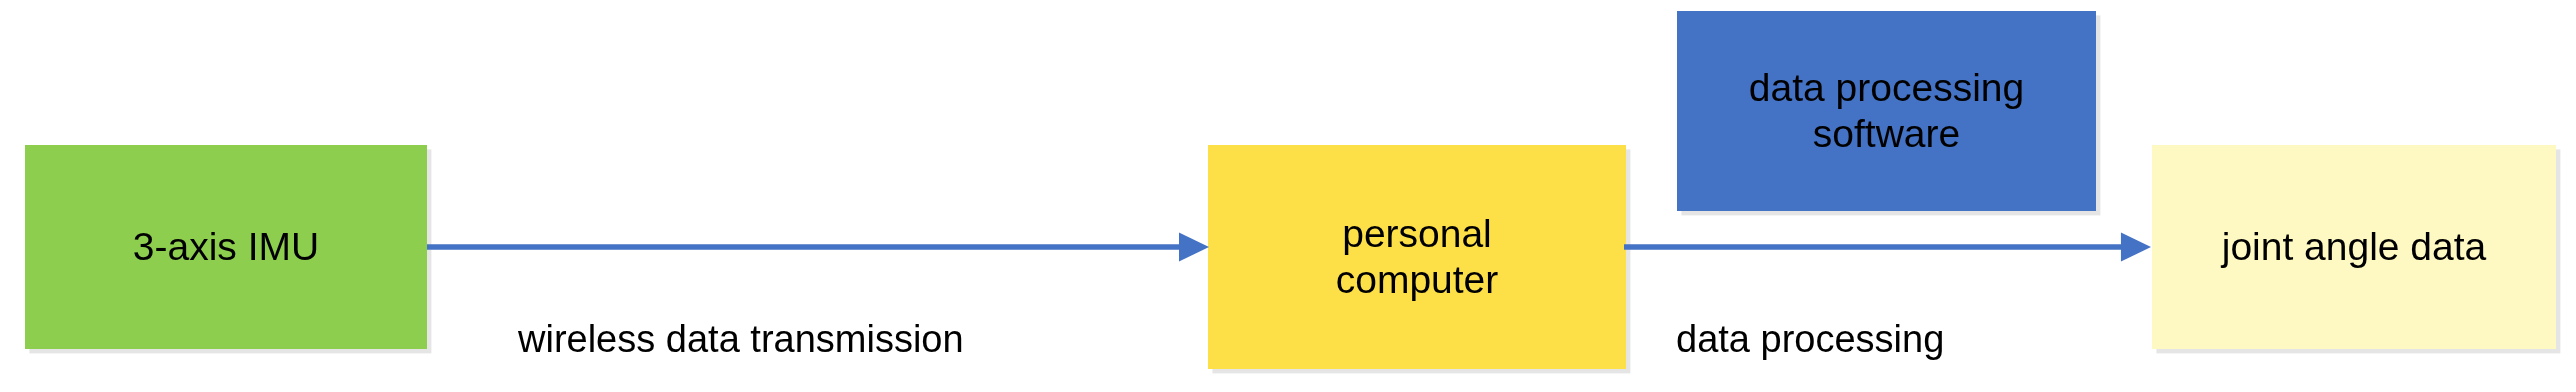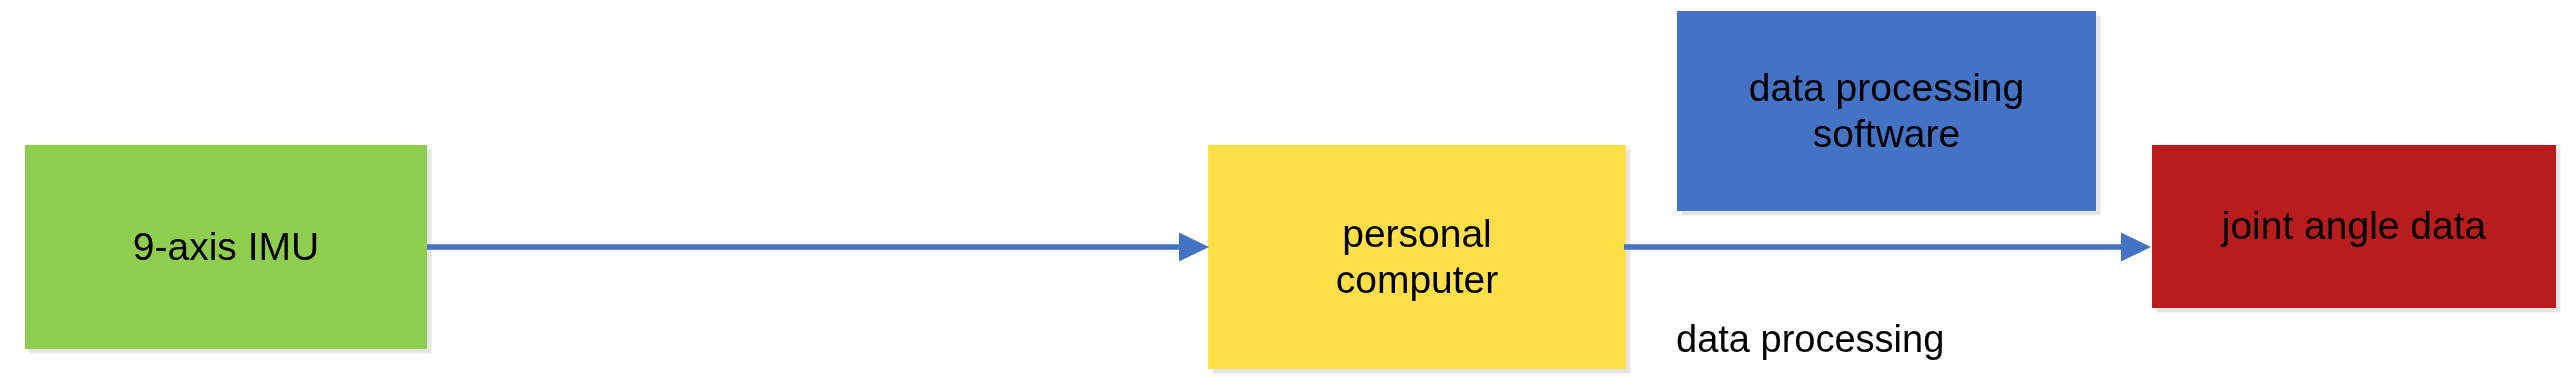--- a/index.html
+++ b/index.html
@@ -52,22 +52,22 @@
     left: 1208px; top: 145px; width: 418px;  height: 224px;
     background: #fde047;
     font-size: 39px;
   }
   #node-software {
     left: 1677px; top: 11.3px;  width: 419px;  height: 200px;
     background: #4472C4;
     font-size: 39px;
   }
   #node-joint {
-    left: 2152px; top: 145px; width: 404px;  height: 163px;
-    background: #b91c1c;
+    left: 2152px; top: 145px; width: 404px;  height: 204px;
+    background: #fef9c3;
     font-size: 39px;
   }
 
   
   .connector {
     position: absolute;
     height: 38px;
     display: block;
     pointer-events: none;
   }
@@ -88,21 +88,21 @@
   #label-processing {
     left: 1676px; top: 320px;
   }
 </style>
 </head>
 <body>
 
 <div id="canvas">
 
   <div class="node" id="node-imu">
-    <span class="node-label">9-axis IMU</span>
+    <span class="node-label">3-axis IMU</span>
   </div>
 
 
   <div class="node" id="node-pc">
     <span class="node-label">personal
 computer</span>
   </div>
 
   <div class="node" id="node-software">
     <span class="node-label">data processing
@@ -116,17 +116,18 @@
   <svg class="connector" id="connector-1" viewBox="0 0 1250 60" preserveAspectRatio="none">
     <line x1="0" y1="30" x2="1209" y2="30" stroke="#4472C4" stroke-width="9"></line>
     <polygon points="1202,7 1250,30 1202,53" fill="#4472C4"></polygon>
   </svg>
 
   <svg class="connector" id="connector-2" viewBox="0 0 842 60" preserveAspectRatio="none">
     <line x1="0" y1="30" x2="801" y2="30" stroke="#4472C4" stroke-width="9"></line>
     <polygon points="794,7 842,30 794,53" fill="#4472C4"></polygon>
   </svg>
 
+  <div class="edge-label" id="label-wireless">wireless data transmission</div>
 
   <div class="edge-label" id="label-processing">data processing</div>
 
 </div>
 
 
 </body></html>

